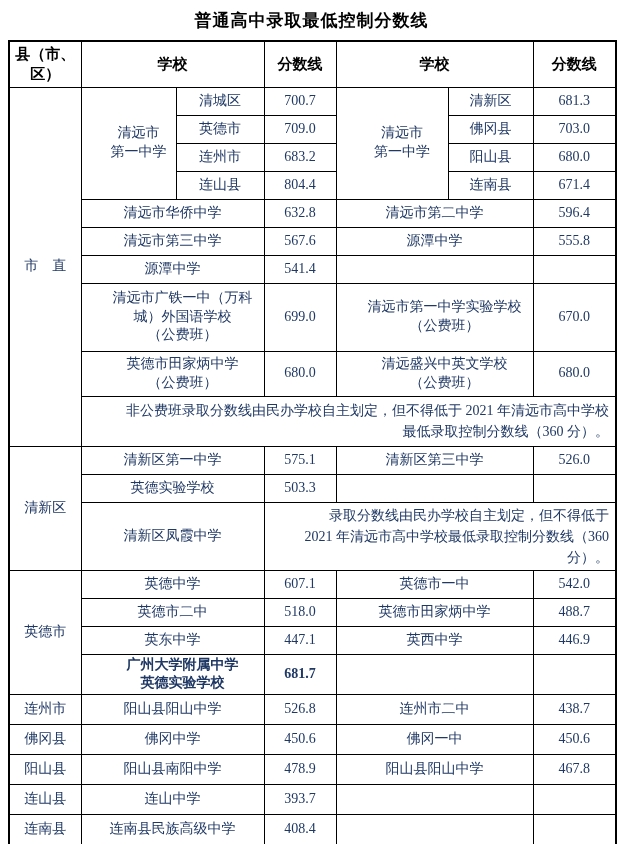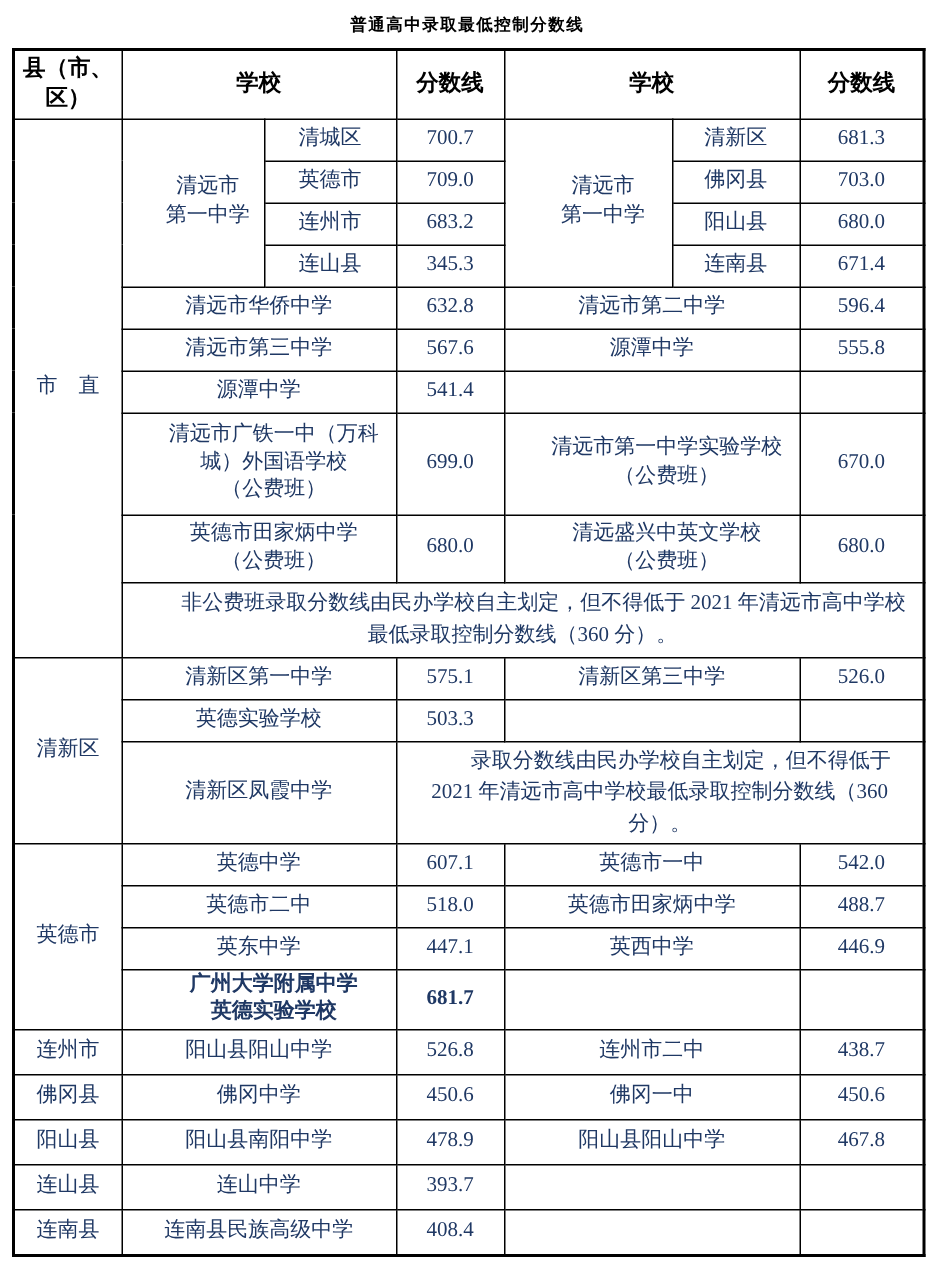--- a/index.html
+++ b/index.html
@@ -3,40 +3,40 @@
 <meta charset="utf-8">
 <style>
   html, body { margin: 0; padding: 0; background: #ffffff; }
   .page {
     width: 623px; height: 844px; background: #ffffff;
     font-family: "Liberation Serif", "DejaVu Serif", serif;
     overflow: hidden;
   }
   .title {
     text-align: center; font-weight: bold; color: #000000;
-    font-size: 11px; padding-top: 9px; letter-spacing: 1px;
+    font-size: 17px; padding-top: 9px; letter-spacing: 1px;
   }
   table.score-table {
     border-collapse: collapse; table-layout: fixed;
     margin: 8px 0 0 8px; width: 607px;
     border: 2px solid #000000;
   }
   td {
     border: 1px solid #000000;
     text-align: center; vertical-align: middle;
     font-size: 14px; color: #1F3864;
     padding: 1px 3px; line-height: 1.35;
     overflow: hidden;
   }
   tr.hdr td {
     font-weight: bold; color: #000000; font-size: 15px;
   }
   td.ml { white-space: pre-line; padding-left: 23px; }
   td.note {
-    text-align: center; text-indent: 2em; padding: 2px 6px;
+    text-align: right; text-indent: 2em; padding: 2px 6px;
     line-height: 1.5;
   }
   tr.h46 { height: 46px; } tr.h28 { height: 28px; }
   tr.h68 { height: 68px; } tr.h45 { height: 45px; }
   tr.h50 { height: 50px; } tr.h64 { height: 64px; }
   tr.h40 { height: 40px; font-weight: bold; } tr.h30 { height: 30px; }
 </style>
 </head>
 <body>
 
@@ -82,21 +82,21 @@
       <td>703.0</td>
     </tr>
     <tr class="h28">
       <td>连州市</td>
       <td>683.2</td>
       <td>阳山县</td>
       <td>680.0</td>
     </tr>
     <tr class="h28">
       <td>连山县</td>
-      <td>345.3</td>
+      <td>804.4</td>
       <td>连南县</td>
       <td>671.4</td>
     </tr>
 
     <tr class="h28">
       <td colspan="2">清远市华侨中学</td>
       <td>632.8</td>
       <td colspan="2">清远市第二中学</td>
       <td>596.4</td>
     </tr>

